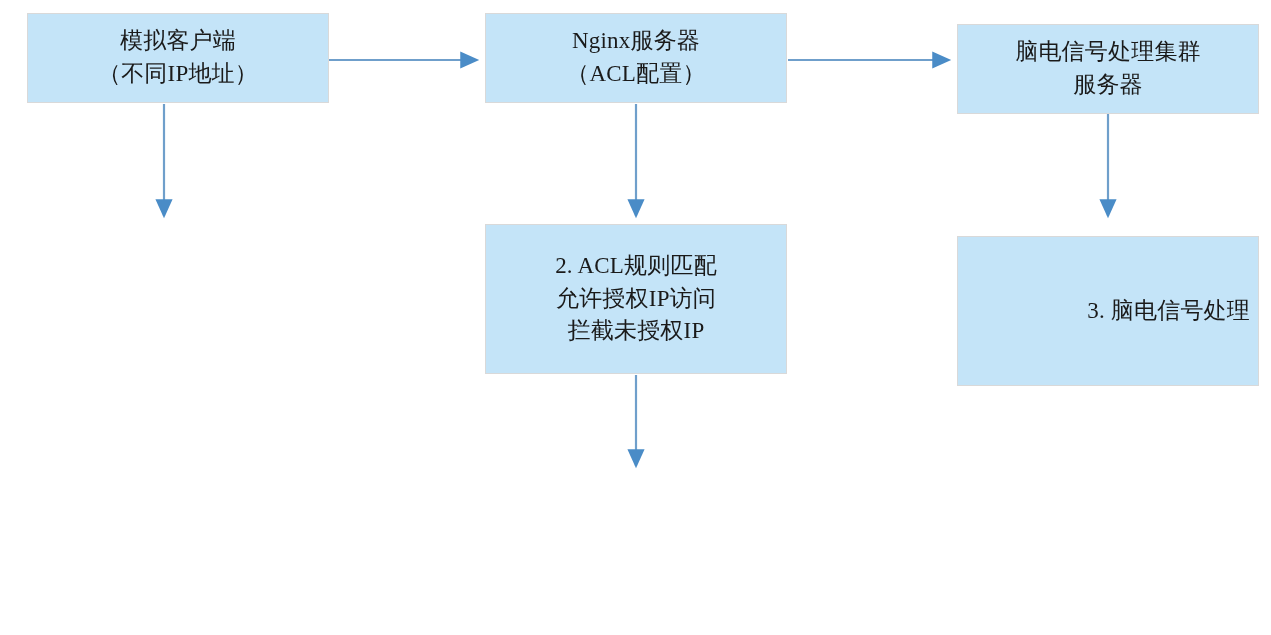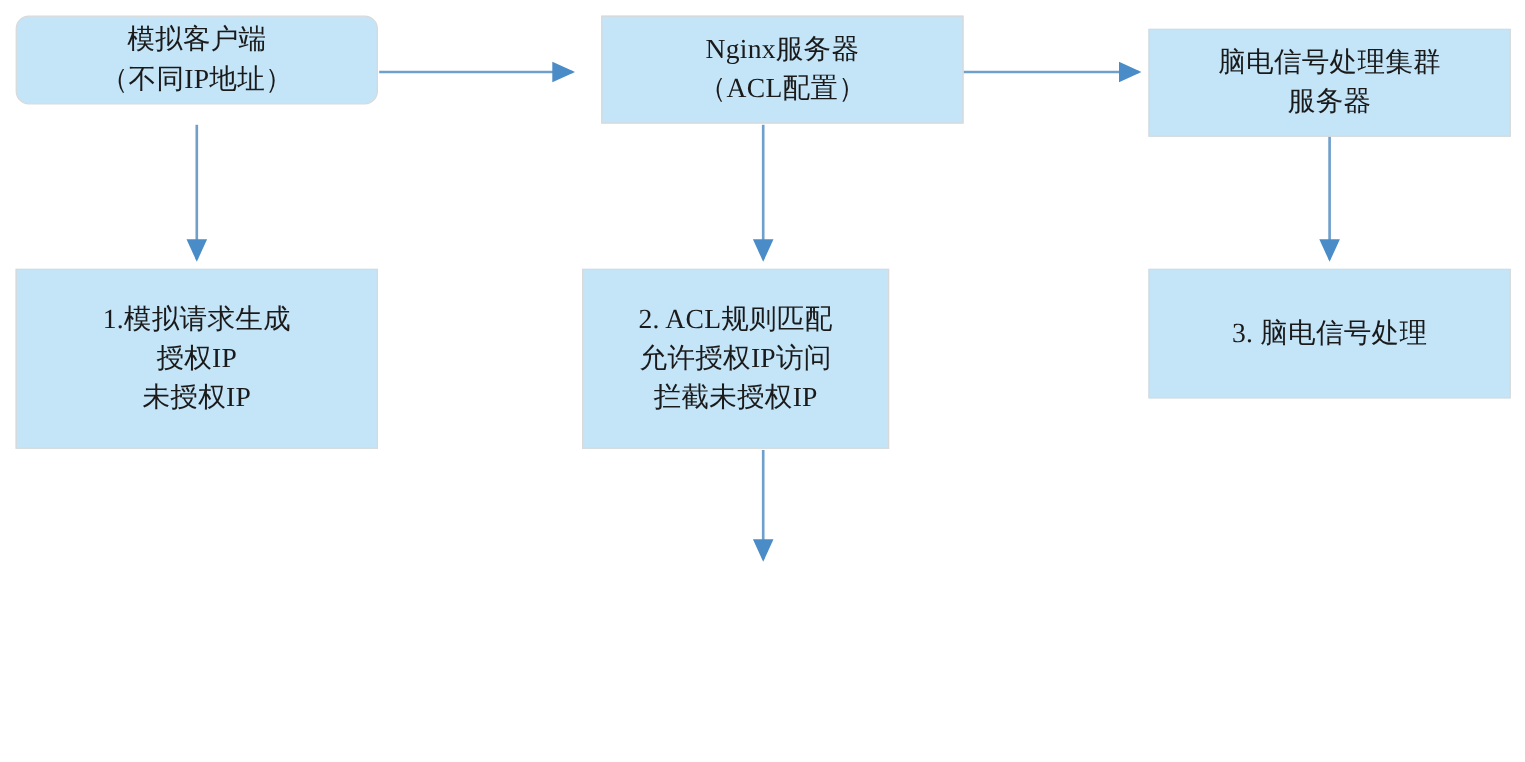--- a/index.html
+++ b/index.html
@@ -72,45 +72,40 @@
       <line x1="636" y1="104" x2="636" y2="216" stroke="#6f9fcb" stroke-width="2.2" marker-end="url(#arrowhead)"></line>
     </g>
     <g>
       <line x1="1108" y1="104" x2="1108" y2="216" stroke="#6f9fcb" stroke-width="2.2" marker-end="url(#arrowhead)"></line>
     </g>
     <g>
       <line x1="636" y1="375" x2="636" y2="466" stroke="#6f9fcb" stroke-width="2.2" marker-end="url(#arrowhead)"></line>
     </g>
   </svg>
 
-  <div class="node" style="left:13px; top:13px; width:302px; height:74px;border-radius:11px;">
+  <div class="node" style="left:27px; top:13px; width:302px; height:90px;">
     <span class="label">模拟客户端
 （不同IP地址）</span>
   </div>
 
-  <div class="node" style="left:485px; top:13px; width:302px; height:90px;margin-left:16px;">
+  <div class="node" style="left:485px; top:13px; width:302px; height:90px;">
     <span class="label">Nginx服务器
 （ACL配置）</span>
   </div>
 
   <div class="node" style="left:957px; top:13px; width:302px; height:90px;margin-top:11px;">
     <span class="label">脑电信号处理集群
 服务器</span>
   </div>
 
-  <div class="node" style="left:13px; top:224px; width:302px; height:150px;">
-    <span class="label">1.模拟请求生成
-授权IP
-未授权IP</span>
-  </div>
 
-  <div class="node" style="left:485px; top:224px; width:256px; height:150px;">
+  <div class="node" style="left:485px; top:224px; width:302px; height:150px;">
     <span class="label">2. ACL规则匹配
 允许授权IP访问
 拦截未授权IP</span>
   </div>
 
-  <div class="node" style="left:957px; top:224px; width:302px; height:108px;">
+  <div class="node" style="left:957px; top:236px; width:302px; height:150px;text-align:right;">
     <span class="label">3. 脑电信号处理</span>
   </div>
 
 
 </div>
 
 </body></html>

